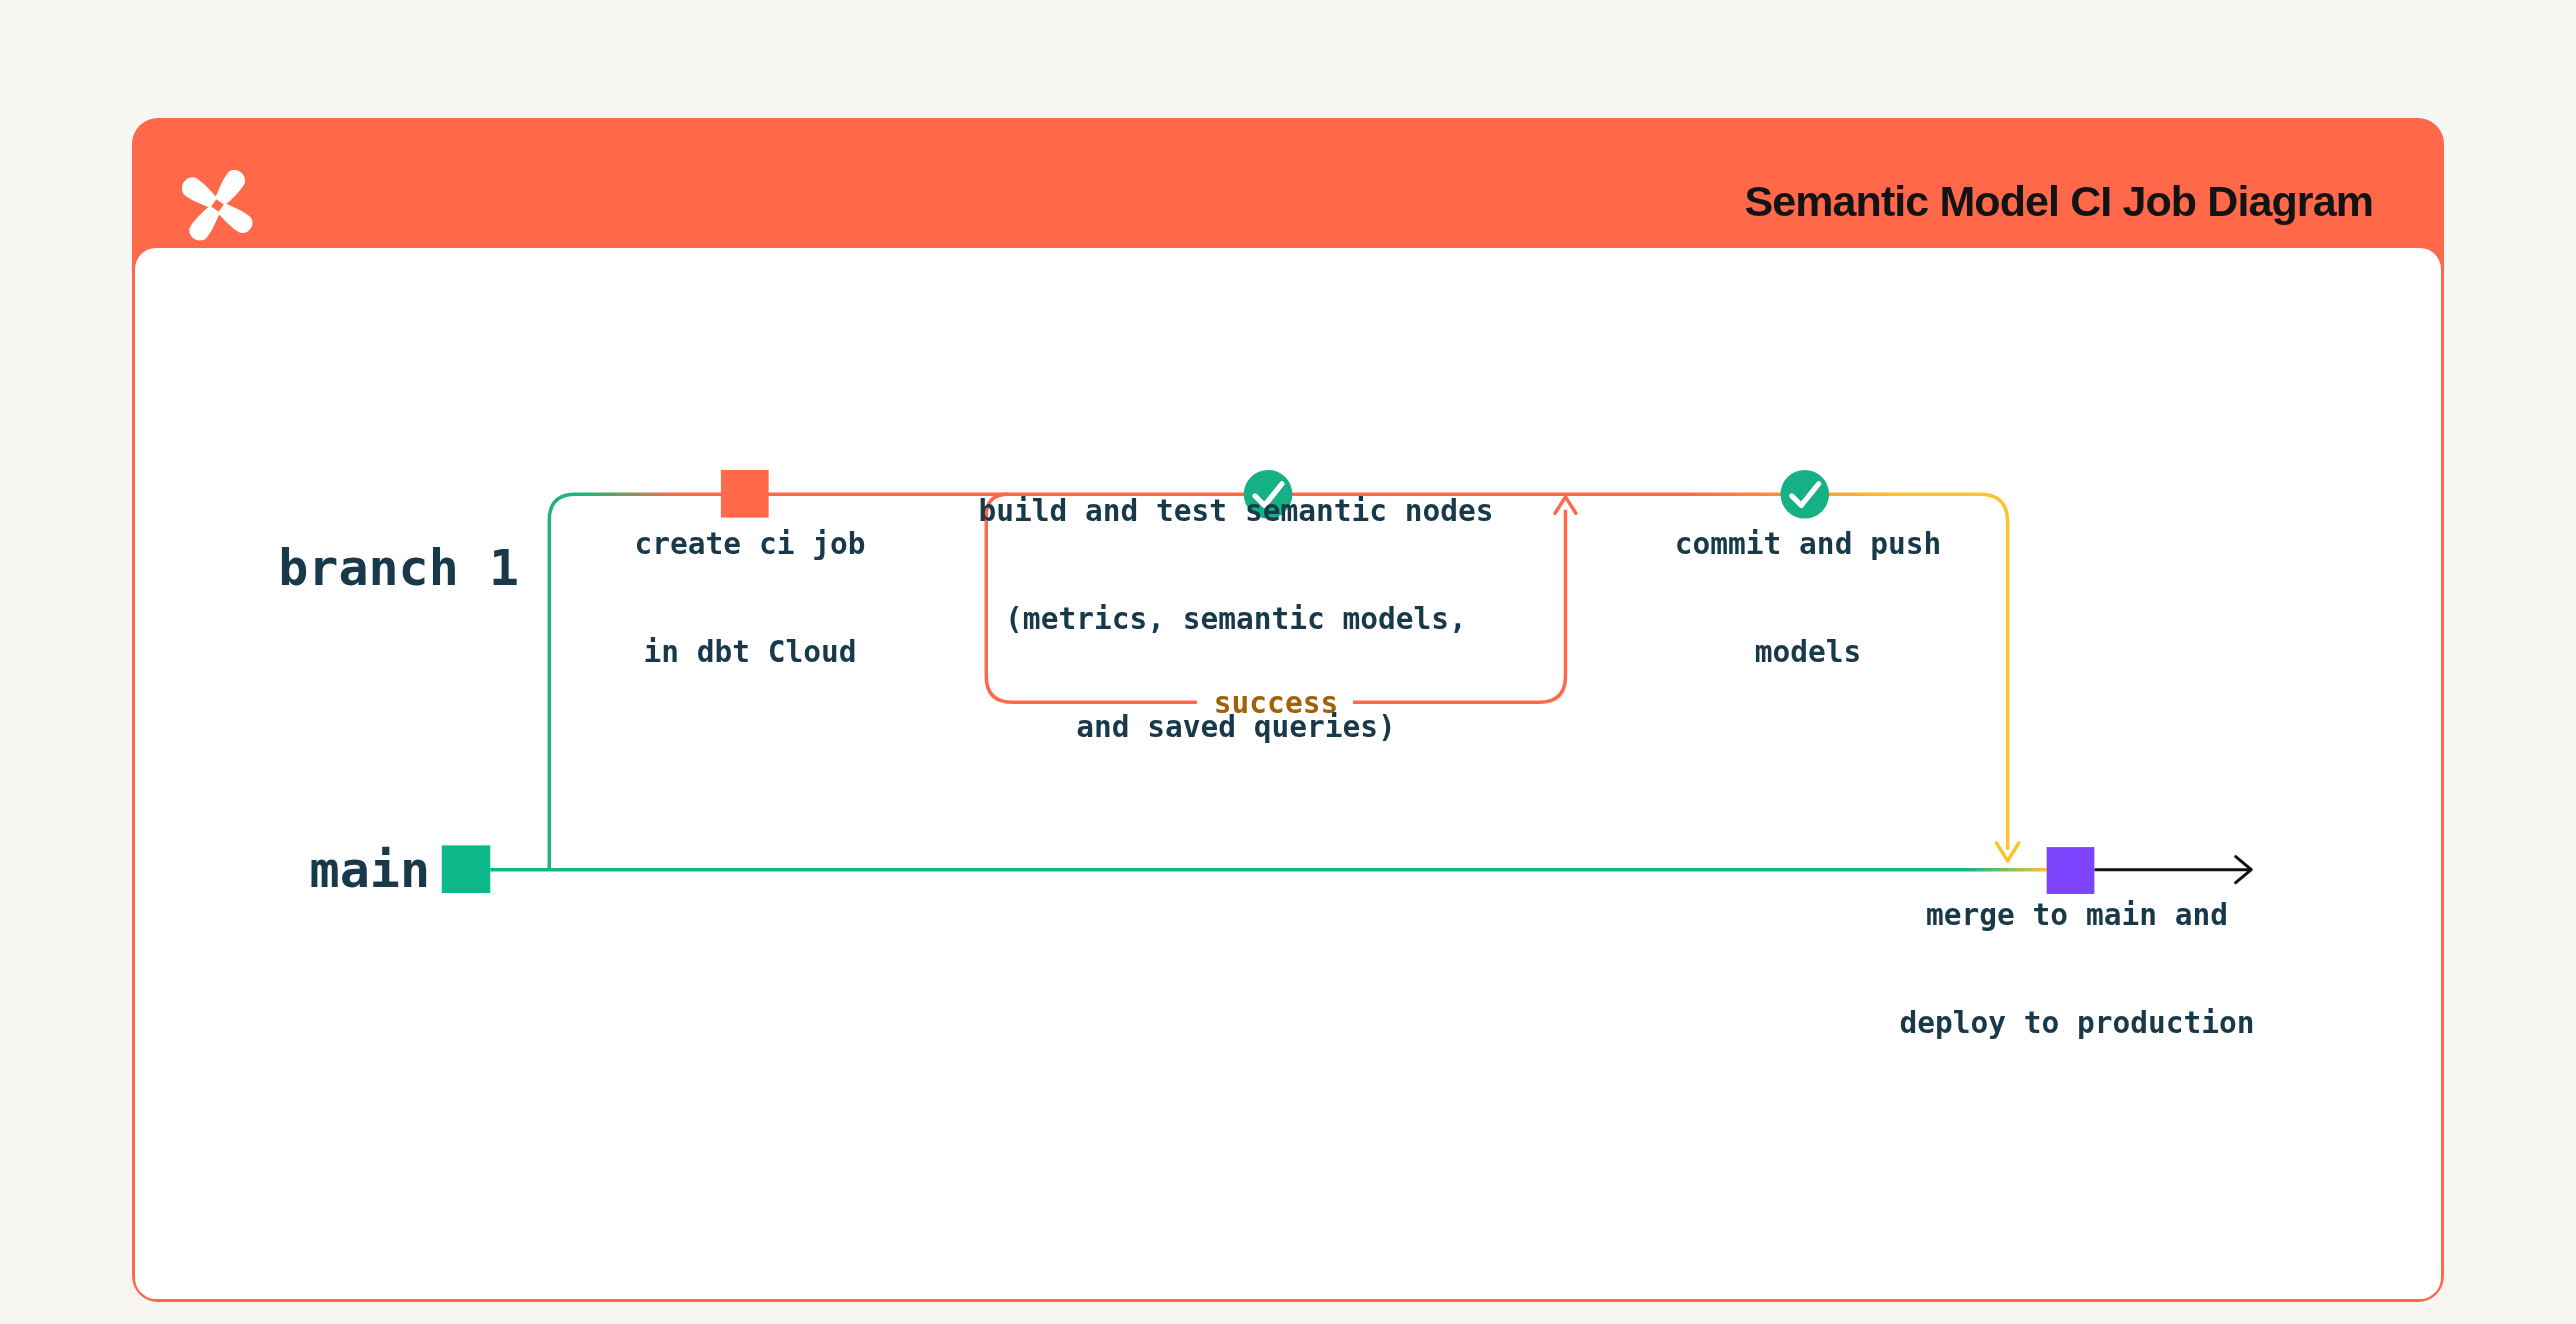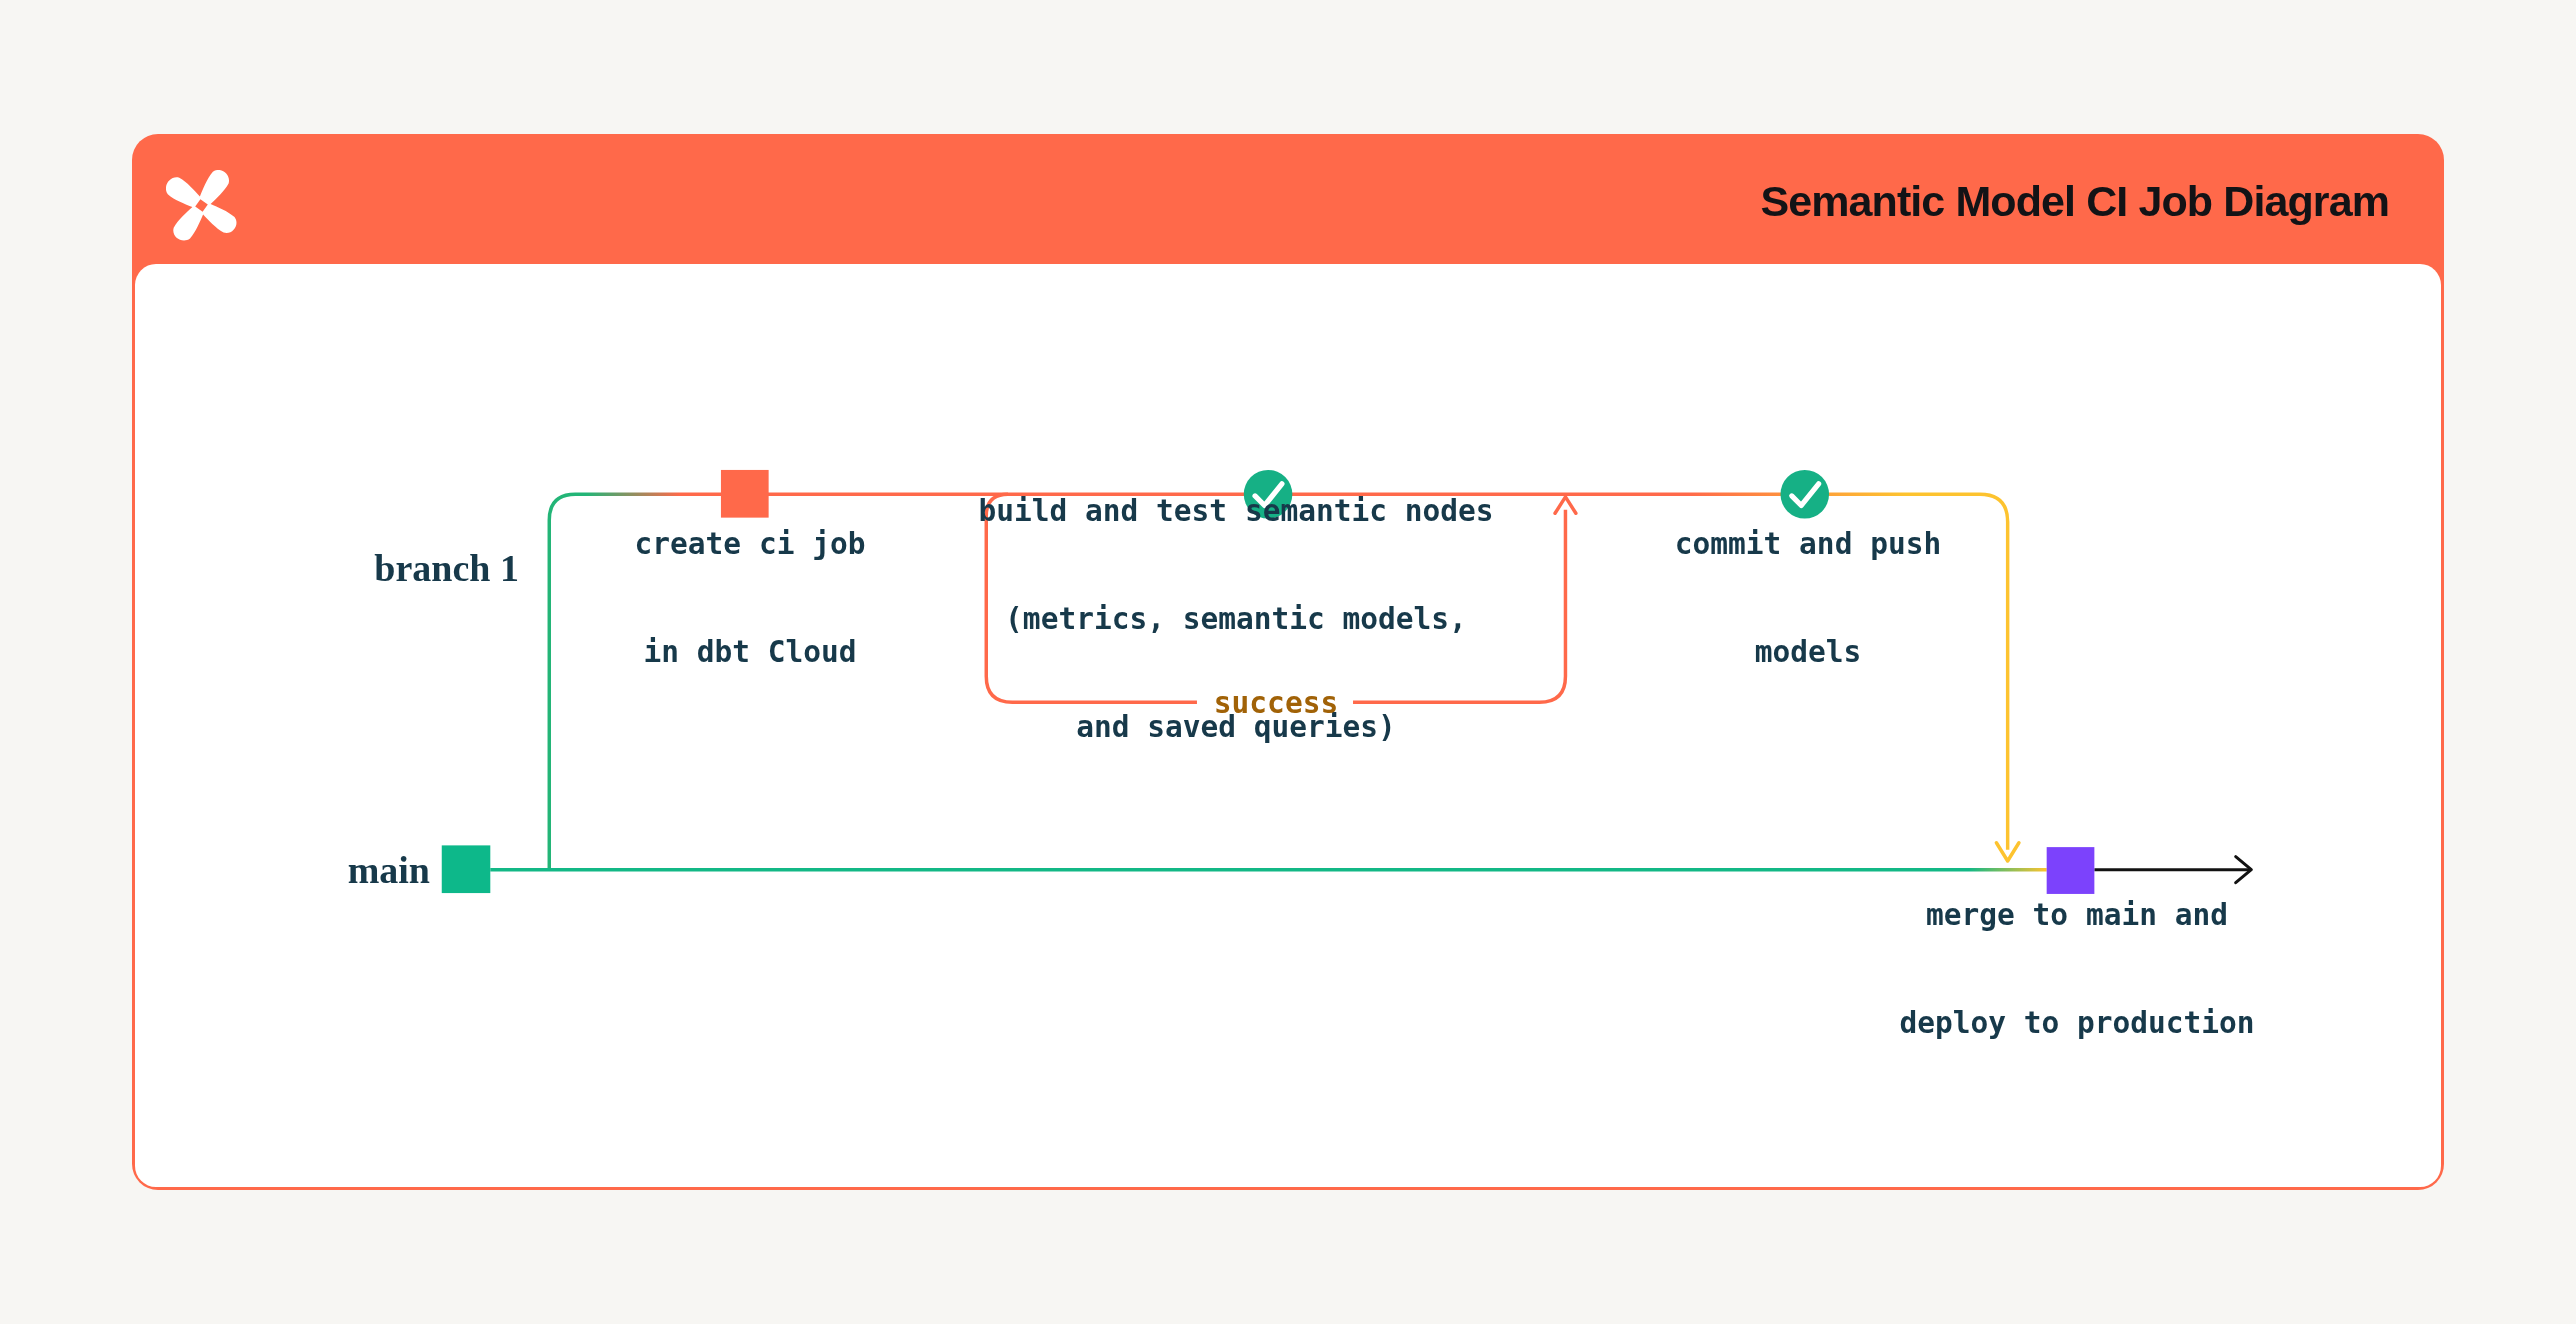--- a/index.html
+++ b/index.html
@@ -4,26 +4,26 @@
 <style>
   html,body{margin:0;padding:0;}
   body{
     width:2576px;height:1324px;
     background:#f7f6f3;
     font-family:"DejaVu Sans Mono", monospace;
     position:relative;
     overflow:hidden;
   }
   .card{
-    position:absolute;left:132px;top:134px;
-    width:2312px;height:1056px;
+    position:absolute;left:132px;top:118px;
+    width:2312px;height:1184px;
     background:#ff694a;
     border-radius:26px;
     box-sizing:border-box;
-    padding:3px;
+    padding:19px;
   }
   .card-header{
     position:relative;
     height:127px;
     display:flex;align-items:center;
   }
   .logo{
     position:absolute;left:31px;top:33px;width:71px;height:71px;
   }
   .title{
@@ -42,23 +42,22 @@
     position:absolute;left:0;top:0;width:2576px;height:1324px;
     pointer-events:none;
   }
   .lbl{
     position:absolute;
     color:#17394a;
     font-weight:700;
     white-space:pre;
   }
   .branch-label{
-    font-size:38px;
+    font-size:50px;
     transform:translate(-100%,-50%);
-    font-family:Liberation Serif, serif;
   }
   .node-label{
     font-size:29.5px;line-height:36px;
     text-align:center;
     transform:translate(-50%,-50%);
   }
   .success-label{
     font-size:29.5px;
     color:#a16207;
     transform:translate(-50%,-50%);

